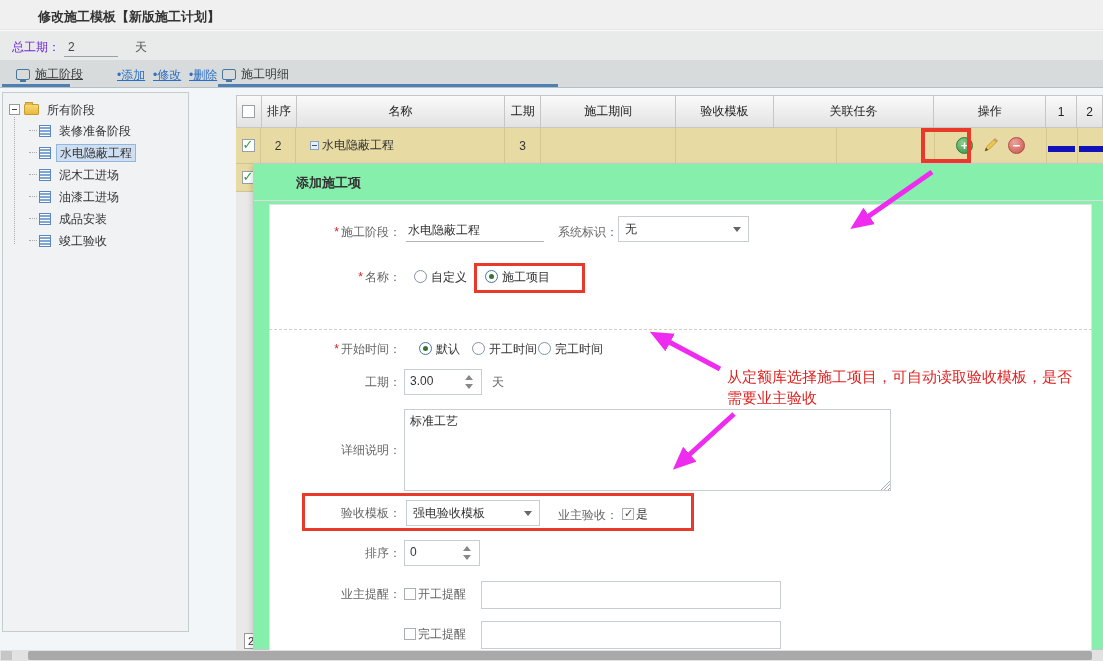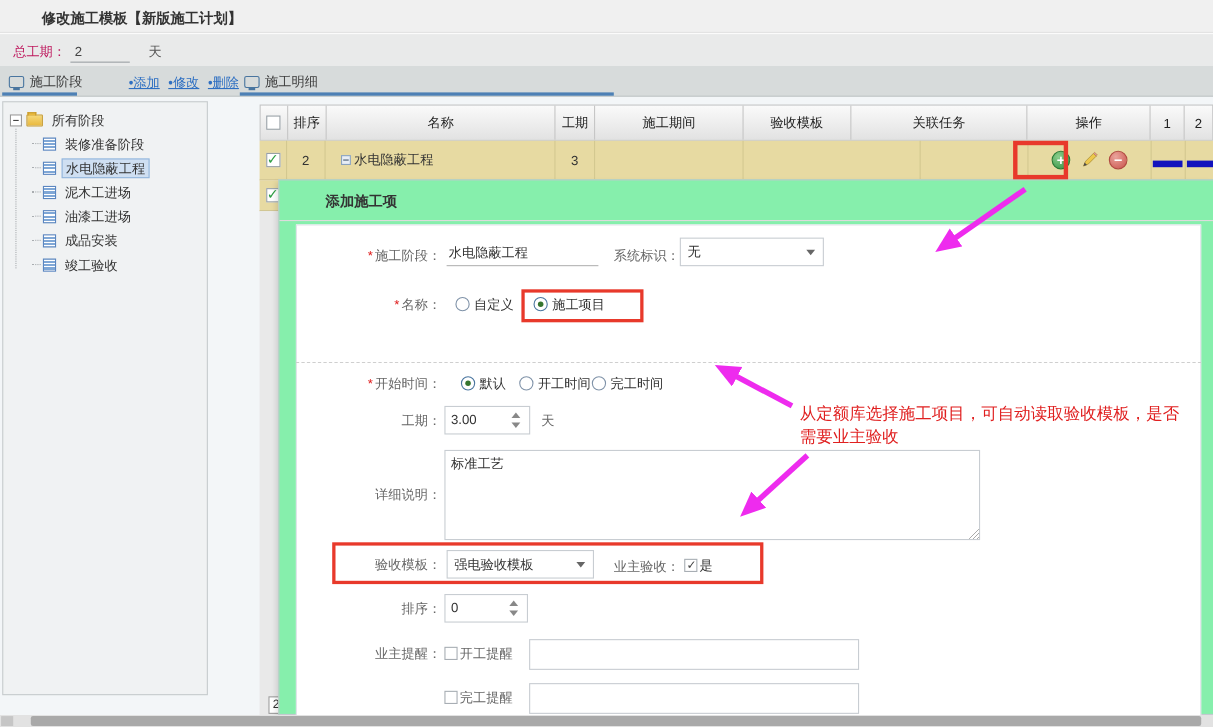--- a/index.html
+++ b/index.html
@@ -4,21 +4,21 @@
 <style>
   * { margin:0; padding:0; box-sizing:border-box; }
   html,body { width:1103px; height:661px; overflow:hidden; }
   body { position:relative; font-family:"Liberation Sans","DejaVu Sans",sans-serif; font-size:12px; color:#333; background:#f0f0f0; }
   .abs { position:absolute; }
 
   
   #titlebar { left:0; top:0; width:1103px; height:30px; background:#f0f0f0; border-bottom:1px solid #e3e3e3; }
   #titlebar .t { position:absolute; left:38px; top:8px; font-weight:bold; font-size:13px; color:#333; }
   #toolbar { left:0; top:30px; width:1103px; height:30px; background:#e9eaea; border-top:1px solid #fbfbfb; }
-  #toolbar .lbl { position:absolute; left:12px; top:8px; color:#be185d;text-align:center; }
+  #toolbar .lbl { position:absolute; left:12px; top:8px; color:#6d28d9;text-align:center; }
   #toolbar .val { position:absolute; left:64px; top:6px; width:54px; height:20px; border-bottom:1px solid #9aa0a4; color:#444; padding-left:4px; line-height:20px; background:transparent; }
   #toolbar .unit { position:absolute; left:135px; top:8px; color:#555; }
   #tabrow { left:0; top:60px; width:1103px; height:28px; background:#d7dbdb; border-bottom:1px solid #b9bfbf; }
   .scr-ico { display:inline-block; width:14px; height:11px; border:1px solid #49759f; border-radius:2px; background:linear-gradient(180deg,#a9c6e2 0%,#higher 0%,#5d8cbd 100%); position:relative; vertical-align:-2px; margin-right:5px; }
   .scr-ico::after { content:""; position:absolute; left:3px; bottom:-3px; width:6px; height:2px; background:#49759f; }
   .tab { position:absolute; top:6px; color:#3c3c3c; }
   .tab-underline { position:absolute; height:3px; background:#4d80b5; bottom:0; }
   .lnk { position:absolute; top:7px; color:#2e6fc2; text-decoration:underline; cursor:pointer; }
 
   
@@ -97,21 +97,21 @@
   <div class="t">修改施工模板【新版施工计划】</div>
 </div>
 
 <div id="toolbar" class="abs">
   <span class="lbl">总工期：</span>
   <div class="val">2</div>
   <span class="unit">天</span>
 </div>
 
 <div id="tabrow" class="abs">
-  <div class="tab" style="left:8px;"><span class="scr-ico"></span><span>施工阶段</span></div>
+  <div class="tab" style="left:16px;text-decoration:underline;"><span class="scr-ico"></span><span>施工阶段</span></div>
   <span class="lnk" style="left:117px;">•添加</span>
   <span class="lnk" style="left:153px;">•修改</span>
   <span class="lnk" style="left:189px;">•删除</span>
   <div class="tab" style="left:222px;"><span class="scr-ico"></span><span>施工明细</span></div>
   <div class="tab-underline" style="left:2px; width:68px;"></div>
   <div class="tab-underline" style="left:218px; width:340px;"></div>
 </div>
 
 <div class="abs" style="left:0; top:88px; width:1103px; height:562px; background:#f3f6f8;"></div>
 

